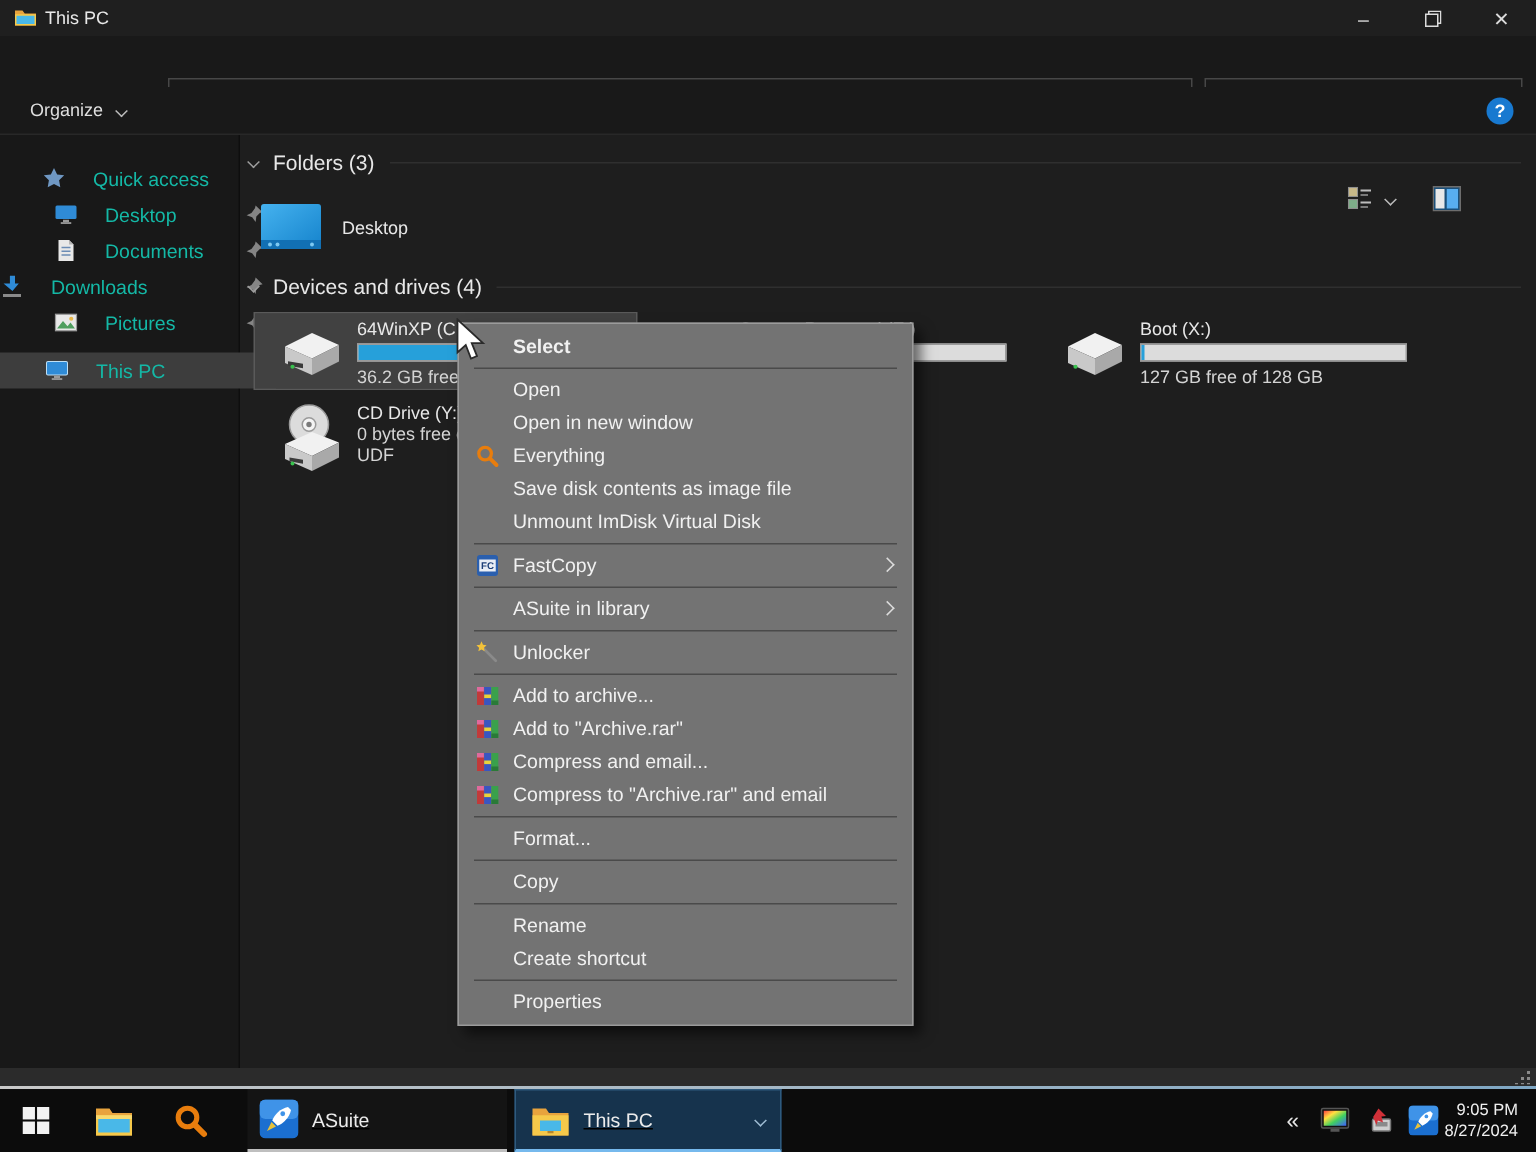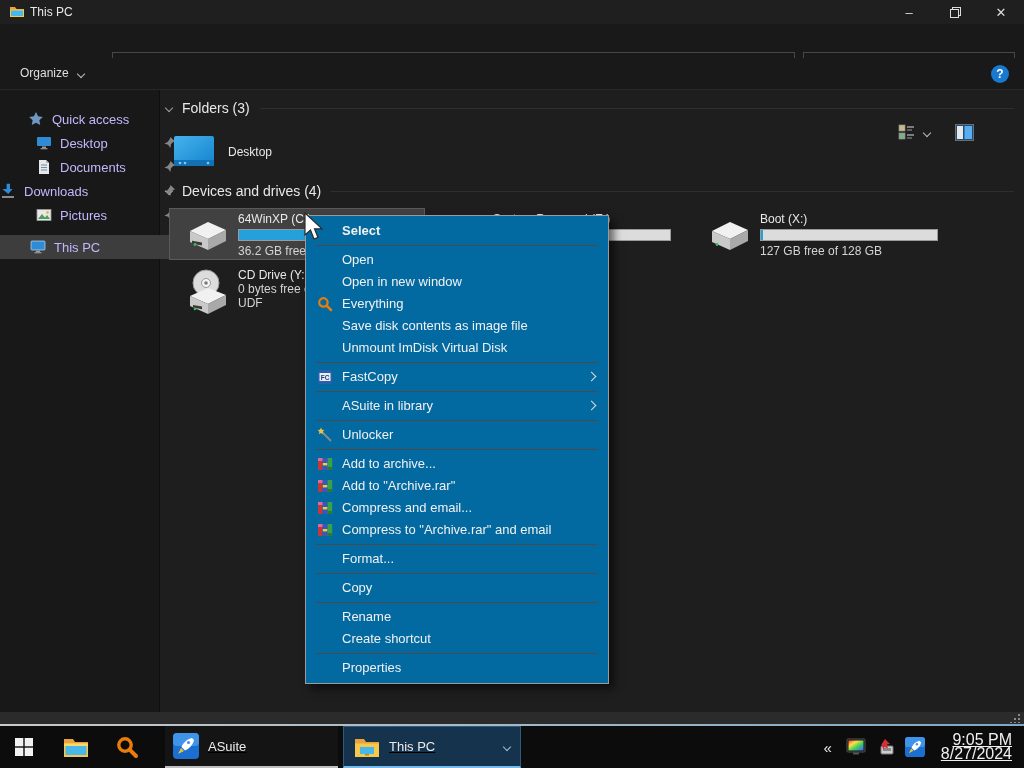--- a/index.html
+++ b/index.html
@@ -28,56 +28,56 @@
   .chev.down { transform:rotate(45deg); }
   #searchbox input { background:transparent; border:none; outline:none; color:#9a9a9a; font-size:12px; width:170px; padding-left:8px; font-family:"Liberation Sans",sans-serif; }
 
   
   #commandbar { position:absolute; left:0; top:58px; width:1024px; height:32px; background:#191919; border-bottom:1px solid #282828; }
   #organize { position:absolute; left:20px; top:8px; color:#dfdfdf; font-size:12px; }
   #help-btn { position:absolute; left:991px; top:7px; width:18px; height:18px; border-radius:50%; background:#1879d0; color:#fff; font-size:12px; font-weight:bold; text-align:center; line-height:18px; }
 
   
   #sidebar { position:absolute; left:0; top:90px; width:160px; height:622px; background:#181818; border-right:1px solid #0e0e0e; }
-  .side-item { position:absolute; left:0; width:184px; height:24px; display:flex; align-items:center; color:#c4b5fd; font-size:13px; }
+  .side-item { position:absolute; left:0; width:184px; height:24px; display:flex; align-items:center; color:#14b8a6; font-size:13px;gap:10px; }
   .side-item .ic { width:16px; height:16px; margin-right:8px; flex:none; }
   .side-item.selected { background:#3d3d3d; }
   .pin { position:absolute; right:8px; top:5px; width:13px; height:13px; opacity:.8; }
 
   
   .group-header { position:absolute; display:flex; align-items:center; color:#e8e8e8; font-size:14px; }
   .group-header .hline { flex:1 1 auto; height:1px; background:#2f2f2f; margin-left:10px; }
   .tile { position:absolute; display:flex; }
   .tile.selected { background:#414141; outline:1px solid #5a5a5a; }
   .drive-name { color:#e8e8e8; font-size:12px; white-space:nowrap; }
   .drive-free { color:#d4d4d4; font-size:12px; white-space:nowrap; }
   .bar { width:178px; height:12px; background:#dcdcdc; border:1px solid #9b9b9b; margin:3px 0; }
   .bar .fill { height:100%; background:#26a0da; }
 
   
-  #ctxmenu { position:absolute; left:305px; top:215px; width:304px; background:#0369a1; border:1px solid #9b9b9b; box-shadow:5px 5px 8px rgba(0,0,0,.55); padding:4px 0; z-index:50; }
+  #ctxmenu { position:absolute; left:305px; top:215px; width:304px; background:#737373; border:1px solid #9b9b9b; box-shadow:5px 5px 8px rgba(0,0,0,.55); padding:4px 0; z-index:50; }
   .mi { position:relative; height:22px; line-height:22px; padding-left:36px; color:#f1f1f1; font-size:13px; white-space:nowrap; }
   .mi.bold { font-weight:bold; }
   .mi .mi-ic { position:absolute; left:11px; top:3px; width:16px; height:16px; }
   .mi .mi-sub { position:absolute; right:13px; top:7px; width:7px; height:7px; border-right:1.6px solid #dcdcdc; border-top:1.6px solid #dcdcdc; transform:rotate(45deg); }
   .msep { height:1px; background:#4a4a4a; margin:3px 10px; }
 
   
   #statusbar { position:absolute; left:0; top:712px; width:1024px; height:12px; background:#2b2b2b; }
   #grip { position:absolute; right:3px; top:2px; width:12px; height:9px; }
   #winedge { position:absolute; left:0; top:724px; width:1024px; height:2px; background:linear-gradient(90deg,#c9c9c9,#7fa7c4); }
 
   
   #taskbar { position:absolute; left:0; top:726px; width:1024px; height:42px; background:#0c0c0c; z-index:60; }
   .tb-btn { position:absolute; top:0; height:42px; display:flex; align-items:center;text-decoration:underline; }
   .tb-task { font-size:13px; color:#ececec; }
   #tb-asuite { left:165px; width:173px; background:#141414; border-bottom:2px solid #bfbfbf; }
   #tb-thispc { left:343px; width:178px; background:#16334d; border:1px solid #2e5a7e; border-bottom:2px solid #76b9ed; }
   #tray { position:absolute; right:0; top:0; height:42px; display:flex; align-items:center; }
-  #clock { text-align:right; color:#f0f0f0; font-size:16px; line-height:14px; margin-right:12px; margin-left:12px;text-decoration:underline; }
+  #clock { text-align:right; color:#f0f0f0; font-size:11px; line-height:14px; margin-right:12px; margin-left:0; }
 
   #cursor { position:absolute; left:303px; top:212px; z-index:99; }
 </style>
 </head>
 <body>
 
 <div id="window">
 
   <div id="titlebar">
     <svg class="abs" style="left:9px;top:4px" width="16" height="16" viewBox="0 0 16 16">

